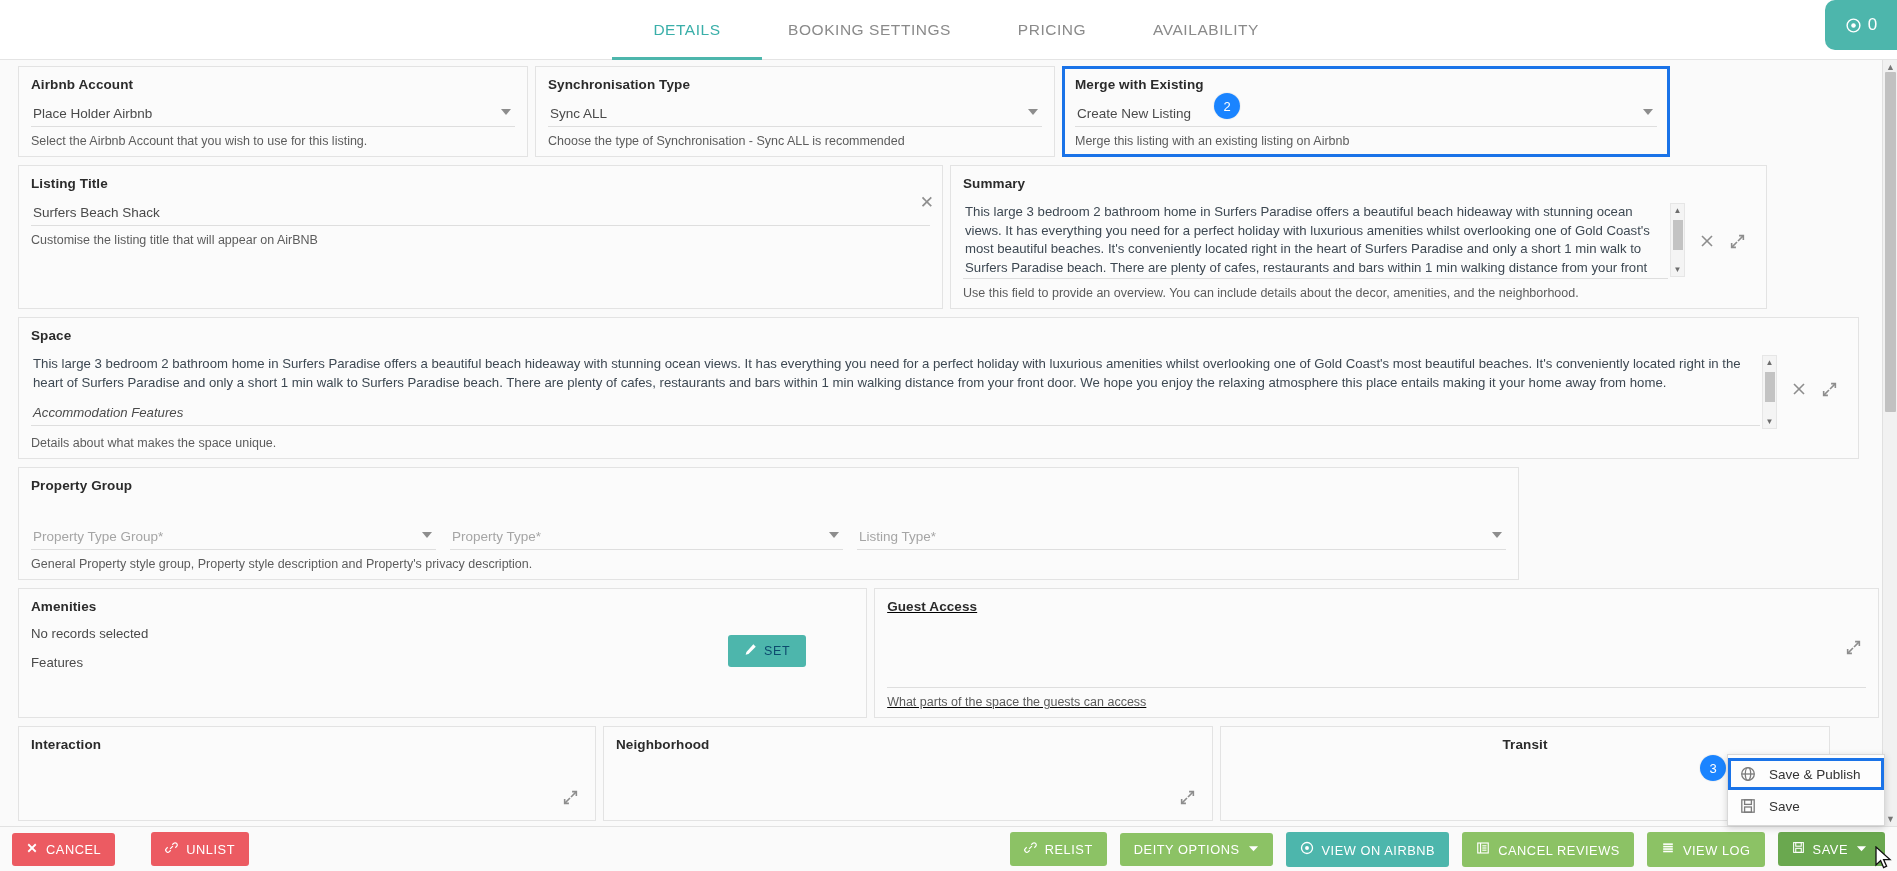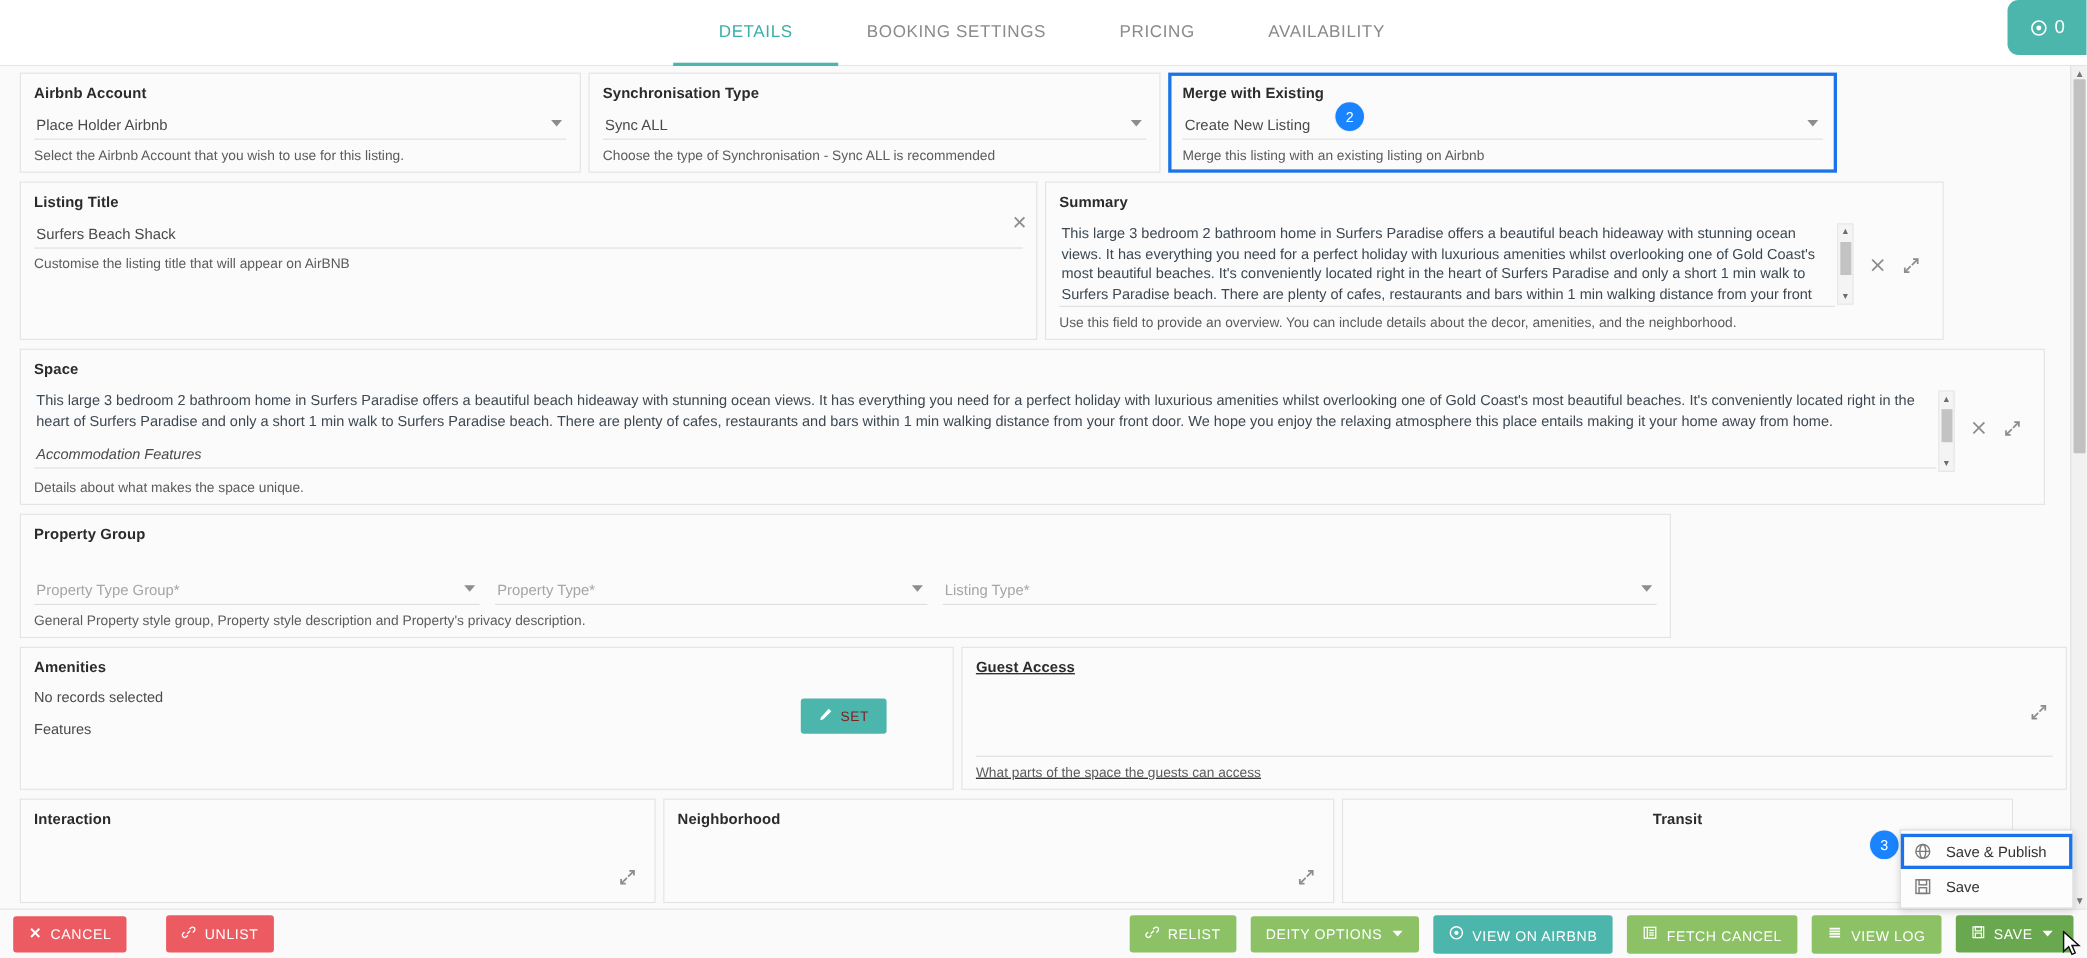--- a/index.html
+++ b/index.html
@@ -128,21 +128,21 @@
   .ta-scroll .ta-up, .ta-scroll .ta-dn {
     position:absolute; left:0; width:13px; height:13px; color:#6d6d6d; font-size:8px;
     display:flex;align-items:center;justify-content:center;
   }
   .ta-scroll .ta-up{top:0;} .ta-scroll .ta-dn{bottom:0;}
   .ta-tools { display:flex; align-items:center; gap:14px; padding: 0 8px 0 14px; }
   .ico-btn { color:#8d8d8d; cursor:pointer; display:flex; align-items:center; }
 
   .set-btn {
     position: absolute; right: 60px; top: 46px;
-    background: #4db6ac; color: #7f1d1d; border: none;
+    background: #4db6ac; color: #0c4a6e; border: none;
     padding: 8px 16px; font-size: 12.5px; letter-spacing: .6px;
     border-radius: 3px; cursor: pointer;
     display: inline-flex; align-items: center; gap: 7px;
   }
 
   .expand-corner {
     position: absolute; color: #8a8a8a; cursor: pointer;
   }
 
   
@@ -487,21 +487,21 @@
     <button class="btn green">
       <span>
         <svg width="14" height="14" viewBox="0 0 16 16" fill="none" stroke="#fff" stroke-width="1.3">
           <rect x="2" y="2.3" width="12" height="11.4"></rect>
             <line x1="5.2" y1="2.3" x2="5.2" y2="13.7"></line>
             <line x1="7.2" y1="5.5" x2="12" y2="5.5"></line>
             <line x1="7.2" y1="8" x2="12" y2="8"></line>
             <line x1="7.2" y1="10.5" x2="12" y2="10.5"></line>
         </svg>
       </span>
-      <span>FETCH CANCEL</span>
+      <span>CANCEL REVIEWS</span>
     </button>
     <button class="btn green">
       <span>
         <svg width="14" height="14" viewBox="0 0 16 16" stroke="#fff" stroke-width="1.8">
           <line x1="2.5" y1="3.6" x2="13.5" y2="3.6"></line>
             <line x1="2.5" y1="6.4" x2="13.5" y2="6.4"></line>
             <line x1="2.5" y1="9.2" x2="13.5" y2="9.2"></line>
             <line x1="2.5" y1="12" x2="13.5" y2="12"></line>
         </svg>
       </span>

